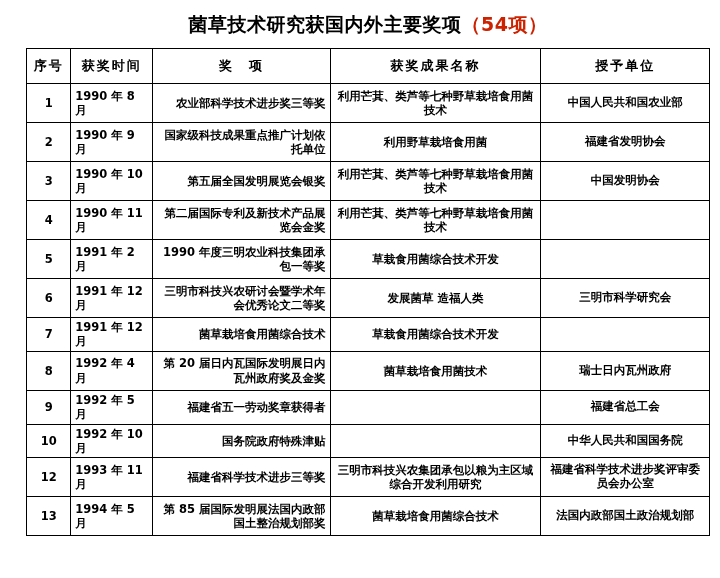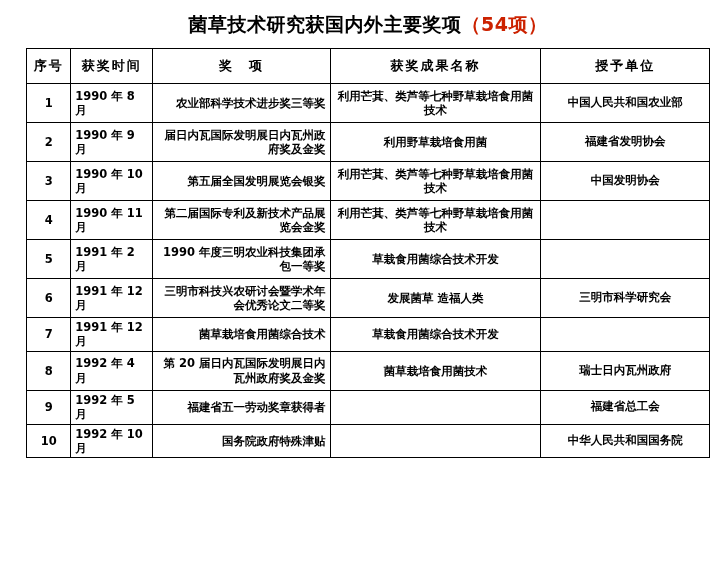--- a/index.html
+++ b/index.html
@@ -117,21 +117,21 @@
       <tr class="r2">
         <td class="no">1</td>
         <td class="date">1990 年 8 月</td>
         <td class="award">农业部科学技术进步奖三等奖</td>
         <td class="result">利用芒萁、类芦等七种野草栽培食用菌技术</td>
         <td class="org">中国人民共和国农业部</td>
       </tr>
       <tr class="r2">
         <td class="no">2</td>
         <td class="date">1990 年 9 月</td>
-        <td class="award">届日内瓦国际发明展日内瓦州政府奖及金奖</td>
+        <td class="award">国家级科技成果重点推广计划依托单位</td>
         <td class="result">利用野草栽培食用菌</td>
         <td class="org">福建省发明协会</td>
       </tr>
       <tr class="r2">
         <td class="no">3</td>
         <td class="date">1990 年 10 月</td>
         <td class="award">第五届全国发明展览会银奖</td>
         <td class="result">利用芒萁、类芦等七种野草栽培食用菌技术</td>
         <td class="org">中国发明协会</td>
       </tr>
@@ -177,16 +177,30 @@
         <td class="result"></td>
         <td class="org">福建省总工会</td>
       </tr>
       <tr class="one">
         <td class="no">10</td>
         <td class="date">1992 年 10 月</td>
         <td class="award">国务院政府特殊津贴</td>
         <td class="result"></td>
         <td class="org">中华人民共和国国务院</td>
       </tr>
+      <tr class="r2">
+        <td class="no">12</td>
+        <td class="date">1993 年 11 月</td>
+        <td class="award">福建省科学技术进步三等奖</td>
+        <td class="result">三明市科技兴农集团承包以粮为主区域综合开发利用研究</td>
+        <td class="org">福建省科学技术进步奖评审委员会办公室</td>
+      </tr>
+      <tr class="r2">
+        <td class="no">13</td>
+        <td class="date">1994 年 5 月</td>
+        <td class="award">第 85 届国际发明展法国内政部国土整治规划部奖</td>
+        <td class="result">菌草栽培食用菌综合技术</td>
+        <td class="org">法国内政部国土政治规划部</td>
+      </tr>
     </tbody>
   </table>
 
 </div>
 
 </body></html>

